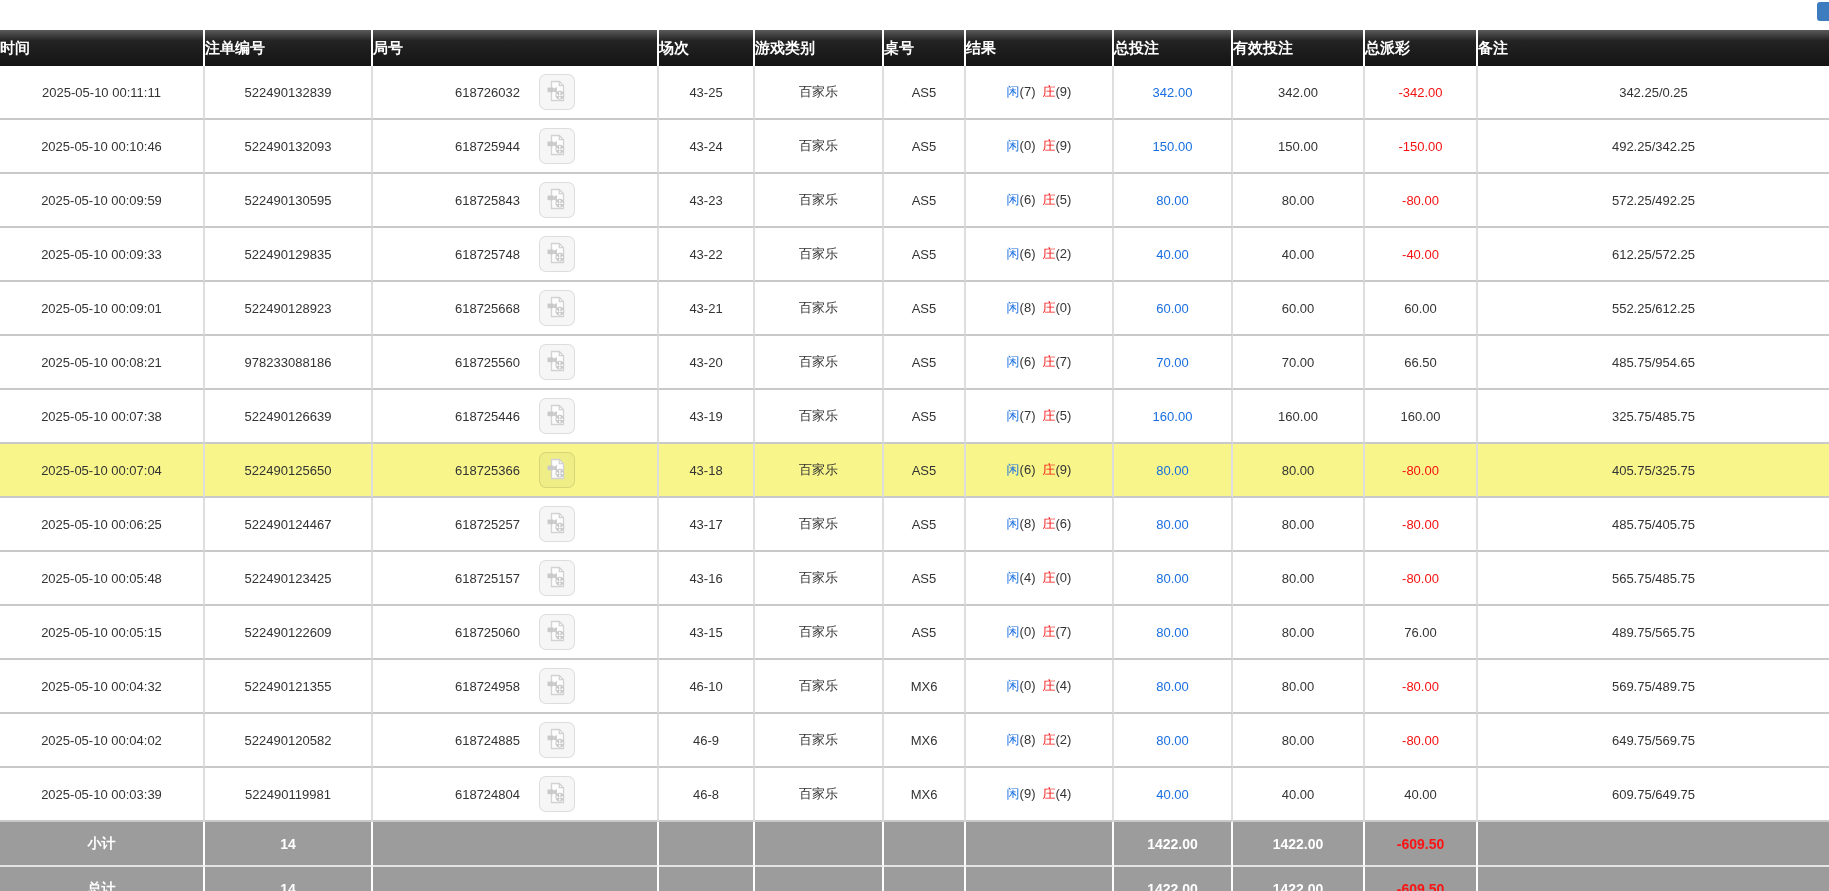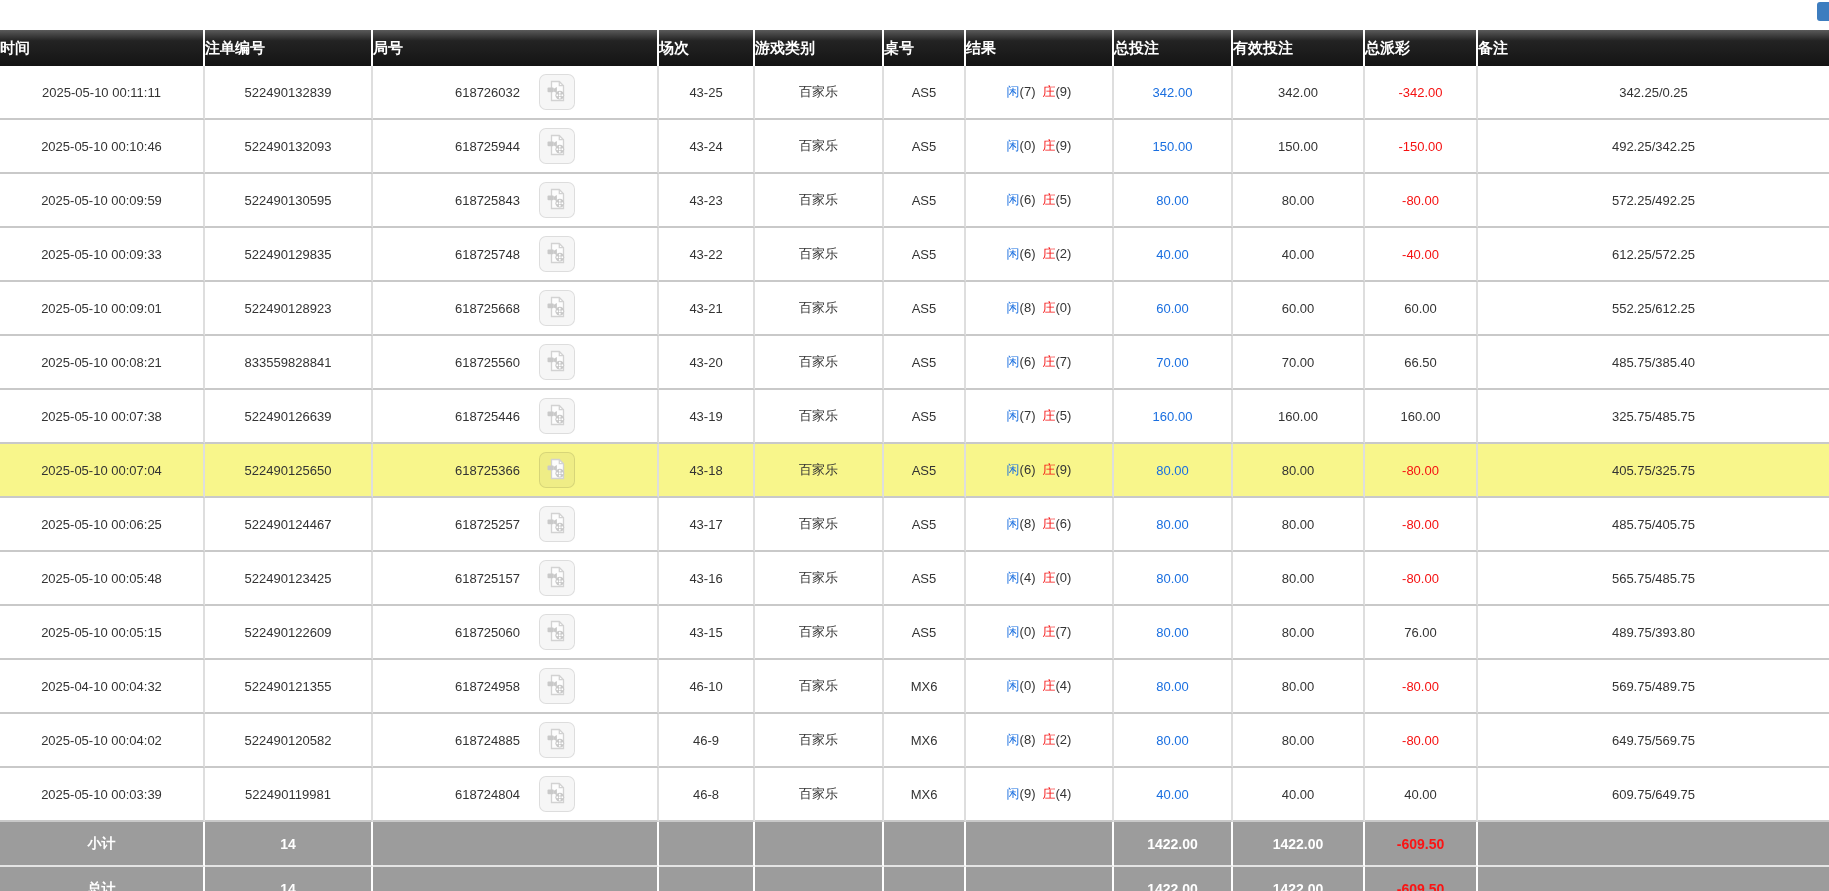--- a/index.html
+++ b/index.html
@@ -230,21 +230,21 @@
         <td>百家乐</td>
         <td>AS5</td>
         <td><span class="blue">闲</span><span>(8)</span><span class="red banker-label">庄</span><span>(0)</span></td>
         <td class="blue">60.00</td>
         <td>60.00</td>
         <td>60.00</td>
         <td>552.25/612.25</td>
       </tr>
       <tr>
         <td>2025-05-10 00:08:21</td>
-        <td>833559828841</td>
+        <td>978233088186</td>
         <td>
           <span class="round-wrap">
             <span>618725560</span>
             <span class="video-btn">
               <span><svg width="24" height="24" viewBox="0 0 24 24" aria-hidden="true">
                   <path d="M6.5 2.5h7.8l4.2 4.2v14.8h-12z" fill="#fdfdfd" stroke="#d2d2d2" stroke-width="1.3"></path>
                   <path d="M14.3 2.5v4.2h4.2" fill="none" stroke="#d2d2d2" stroke-width="1.3"></path>
                   <rect x="2.5" y="8.6" width="6.3" height="4.6" rx="1" fill="#c9c9c9"></rect>
                   <path d="M8.8 9.7l3.1-1.8v6.4l-3.1-1.8z" fill="#c9c9c9"></path>
                   <circle cx="14.8" cy="16.2" r="4.4" fill="#c9c9c9"></circle>
@@ -257,21 +257,21 @@
             </span>
           </span>
         </td>
         <td>43-20</td>
         <td>百家乐</td>
         <td>AS5</td>
         <td><span class="blue">闲</span><span>(6)</span><span class="red banker-label">庄</span><span>(7)</span></td>
         <td class="blue">70.00</td>
         <td>70.00</td>
         <td>66.50</td>
-        <td>485.75/385.40</td>
+        <td>485.75/954.65</td>
       </tr>
       <tr>
         <td>2025-05-10 00:07:38</td>
         <td>522490126639</td>
         <td>
           <span class="round-wrap">
             <span>618725446</span>
             <span class="video-btn">
               <span><svg width="24" height="24" viewBox="0 0 24 24" aria-hidden="true">
                   <path d="M6.5 2.5h7.8l4.2 4.2v14.8h-12z" fill="#fdfdfd" stroke="#d2d2d2" stroke-width="1.3"></path>
@@ -412,24 +412,24 @@
             </span>
           </span>
         </td>
         <td>43-15</td>
         <td>百家乐</td>
         <td>AS5</td>
         <td><span class="blue">闲</span><span>(0)</span><span class="red banker-label">庄</span><span>(7)</span></td>
         <td class="blue">80.00</td>
         <td>80.00</td>
         <td>76.00</td>
-        <td>489.75/393.80</td>
-      </tr>
-      <tr>
-        <td>2025-04-10 00:04:32</td>
+        <td>489.75/565.75</td>
+      </tr>
+      <tr>
+        <td>2025-05-10 00:04:32</td>
         <td>522490121355</td>
         <td>
           <span class="round-wrap">
             <span>618724958</span>
             <span class="video-btn">
               <span><svg width="24" height="24" viewBox="0 0 24 24" aria-hidden="true">
                   <path d="M6.5 2.5h7.8l4.2 4.2v14.8h-12z" fill="#fdfdfd" stroke="#d2d2d2" stroke-width="1.3"></path>
                   <path d="M14.3 2.5v4.2h4.2" fill="none" stroke="#d2d2d2" stroke-width="1.3"></path>
                   <rect x="2.5" y="8.6" width="6.3" height="4.6" rx="1" fill="#c9c9c9"></rect>
                   <path d="M8.8 9.7l3.1-1.8v6.4l-3.1-1.8z" fill="#c9c9c9"></path>

